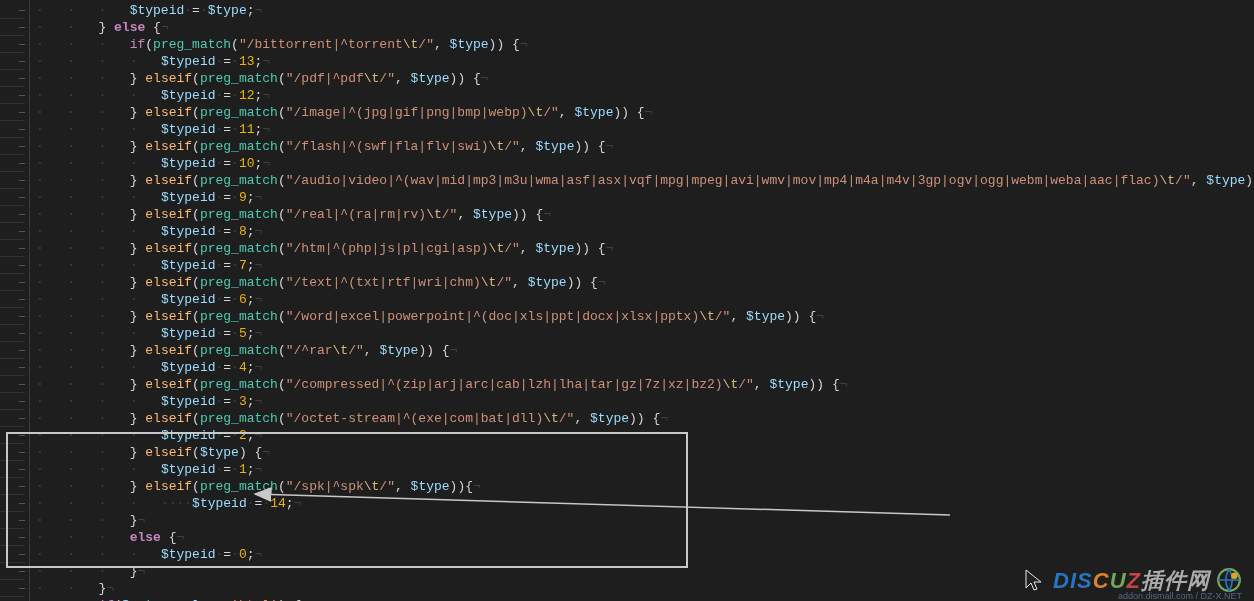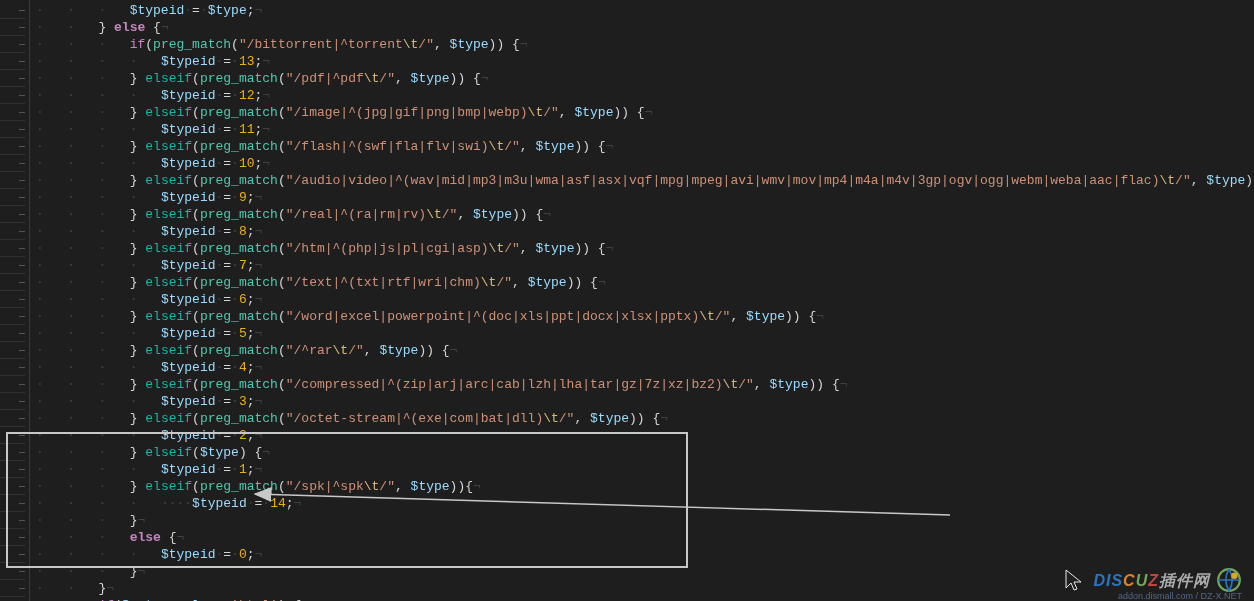--- a/index.html
+++ b/index.html
@@ -32,42 +32,42 @@
 .tok-kw { color:#c586c0; }
 .tok-func { color:#4ec9b0;margin-top:32px; }
 .tok-str { color:#ce9178; }
 .tok-var { color:#9cdcfe; }
 .tok-num { color:#eab308; }
 .tok-op { color:#d4d4d4; }
 .tok-brace { color:#d4d4d4; }
 .tok-escape { color:#d7ba7d; }
 .tok-wspace { color:#404040; }
 .tok-else { color:#c586c0;font-weight:bold; }
-.tok-elseif { color:#14b8a6; }
+.tok-elseif { color:#fdba74; }
 .annotation-box {
   position:absolute;
   border:2px solid #c8c8c8;
   pointer-events:none;
 }
 .annotation-arrow {
   position:absolute;
   pointer-events:none;
 }
 .watermark {
   position:absolute;
   right:12px; bottom:8px;
   display:flex; align-items:center; gap:6px;
   opacity:0.9;
 }
 .watermark-cursor {
   width:24px; height:24px;
 }
 .watermark-text {
   font-family:Arial,sans-serif;
-  font-size:16px;
+  font-size:22px;
   font-weight:bold;
   font-style:italic;
   letter-spacing:1px;
 }
 .watermark-sub {
   position:absolute; right:12px; bottom:-4px;
   font-family:Arial,sans-serif;
   font-size:9px;
   color:#568;
 }

